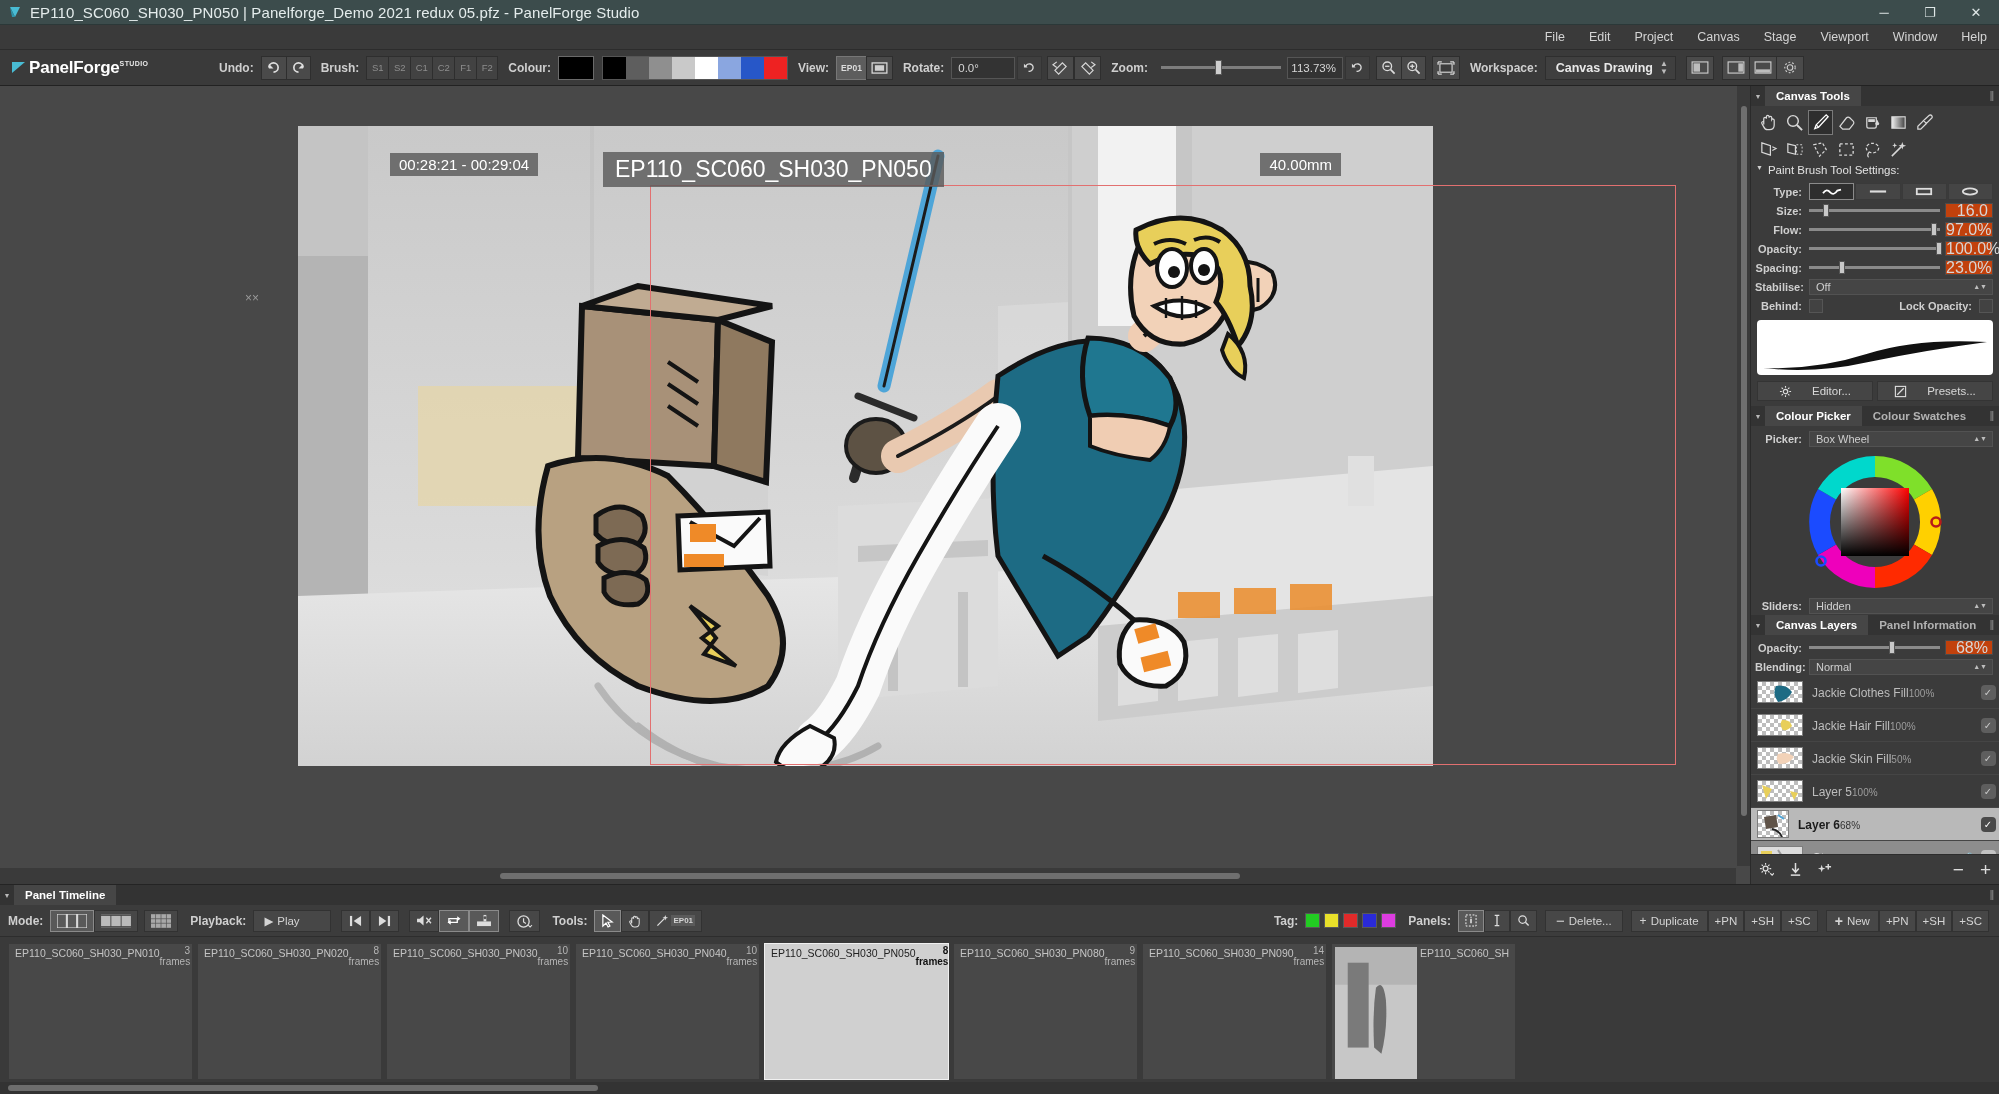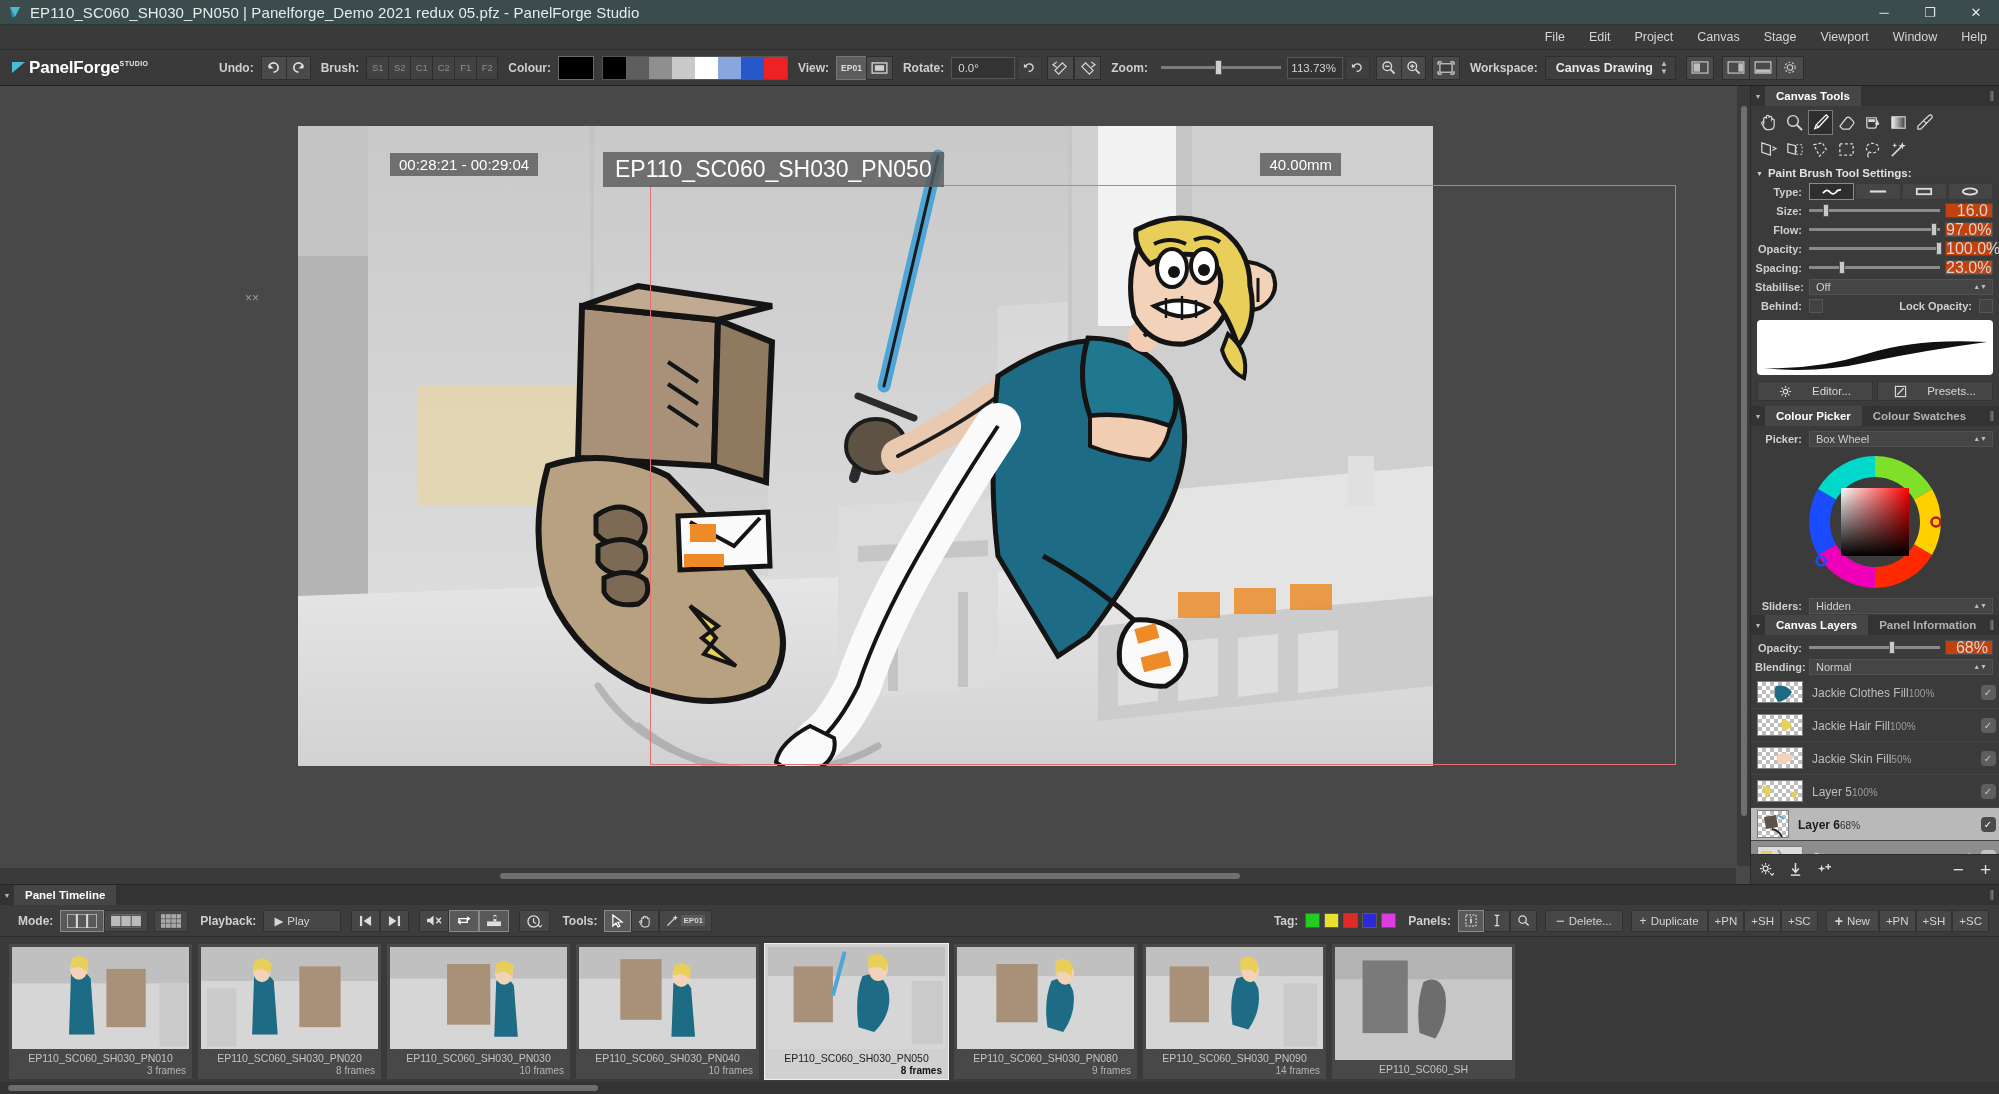--- a/index.html
+++ b/index.html
@@ -73,21 +73,21 @@
   .scroll-v .thumb { position:absolute; top:20px; height:710px; left:4px; width:6px; background:#6f6f6f; border-radius:3px; }
 
   
   .rightpanel { width:249px; flex:none; background:#3b3b3b; border-left:1px solid #2a2a2a;
                 display:flex; flex-direction:column; }
   .pan-tabs { height:20px; background:#333; display:flex; align-items:stretch; position:relative; flex:none; }
   .pan-caret { width:14px; display:flex; align-items:center; justify-content:center; font-size:7px; color:#b9b9b9; }
   .pan-tab { padding:0 11px; display:flex; align-items:center; font-size:11.5px; font-weight:bold; color:#b2b2b2; }
   .pan-tab.on { background:#464646; color:#ffffff; }
   .pan-grip { position:absolute; right:6px; top:4px; font-size:10px; color:#9a9a9a; letter-spacing:-1px; }
-  .sec-head { display:flex; align-items:center; height:18px; padding-left:5px; font-size:11.5px; font-weight:bold; color:#e2e2e2; }
+  .sec-head { display:flex; align-items:flex-start; height:18px; padding-left:5px; font-size:11.5px; font-weight:normal; color:#e2e2e2; }
   .sec-head .ca { font-size:7px; margin-right:5px; color:#cfcfcf; }
   .tools-grid { padding:4px 5px 2px 5px; }
   .trow { display:flex; gap:1px; }
   .tcell { width:25px; height:25px; display:flex; align-items:center; justify-content:center; }
   .tcell.on { background:#2e2e2e; border:1px solid #7a7a7a; }
   .prow { display:flex; align-items:center; height:19px; padding:0 6px 0 4px; }
   .plab { width:54px; text-align:right; font-size:11px; font-weight:bold; color:#cfcfcf; padding-right:7px; flex:none; }
   .ptrack { flex:1; height:3px; background:#8a8a8a; position:relative; }
   .pknob { position:absolute; top:-5px; width:6px; height:13px; background:#c8c8c8; border:1px solid #555; }
   .pval { width:48px; text-align:right; font-size:16px; color:#d6d6d6; background:#c2410c; border:1px solid #4b4b4b; height:15px; line-height:14px; padding-right:4px; margin-left:5px; flex:none; }
@@ -126,21 +126,21 @@
   
   .bottom { height:210px; flex:none; background:#3a3a3a; border-top:1px solid #242424; display:flex; flex-direction:column; }
   .bt-tabs { height:20px; background:#333; display:flex; align-items:stretch; position:relative; }
   .bt-bar { height:32px; display:flex; align-items:center; background:#3c3c3c; border-bottom:1px solid #2d2d2d; padding-left:8px; }
   .bl { font-size:12px; font-weight:bold; color:#cfcfcf; margin:0 7px 0 12px; }
   .bbtn { height:22px; min-width:24px; padding:0 6px; background:#474747; border:1px solid #323232;
           display:flex; align-items:center; justify-content:center; color:#d4d4d4; font-size:11.5px; gap:4px; }
   .bbtn.on { background:#595959; border-color:#8a8a8a; }
   .tagsw { width:15px; height:15px; border:1px solid #585858; }
   .filmstrip { flex:1; display:flex; align-items:stretch; padding:6px 0 0 8px; gap:4px; overflow:hidden; position:relative; }
-  .panel-card { width:185px; flex:none; background:#484848; border:1px solid #3a3a3a; display:flex; flex-direction:column; }
+  .panel-card { width:185px; flex:none; background:#484848; border:1px solid #3a3a3a; display:flex; flex-direction:row; }
   .panel-card.on { background:#d0d0d0; border-color:#f0f0f0; }
   .pc-img { flex:1; margin:3px 3px 0 3px; background:#cfcfcf; overflow:hidden; position:relative; }
   .pc-name { font-size:10.5px; color:#c4c4c4; text-align:center; padding:3px 0 0 0; }
   .pc-frames { font-size:10px; color:#b5b5b5; text-align:right; padding:1px 6px 3px 0; }
   .panel-card.on .pc-name { color:#222; }
   .panel-card.on .pc-frames { color:#111; font-weight:bold; }
   .film-scroll { height:12px; background:#333; position:relative; margin-top:2px; }
   .film-scroll .thumb { position:absolute; left:8px; top:3px; width:590px; height:6px; background:#6d6d6d; border-radius:3px; }
   svg { display:block; }
 </style>
@@ -862,21 +862,21 @@
   </div>
 
   <div class="bottom">
     <div class="bt-tabs">
       <span class="pan-caret">▼</span>
       <span class="pan-tab on">Panel Timeline</span>
       <span class="pan-grip">||</span>
     </div>
 
     <div class="bt-bar">
-      <span class="bl" style="margin-left:10px">Mode:</span>
+      <span class="bl" style="margin-left:0">Mode:</span>
       <div class="seg">
         <div class="bbtn on">
           <svg width="30" height="14" viewBox="0 0 32 15">
               <rect x="0" y="0" width="10" height="15" fill="none" stroke="#ddd" stroke-width="1.2"></rect>
               <rect x="11" y="0" width="10" height="15" fill="none" stroke="#ddd" stroke-width="1.2"></rect>
               <rect x="22" y="0" width="10" height="15" fill="none" stroke="#ddd" stroke-width="1.2"></rect>
             </svg>
         </div>
         <div class="bbtn">
           <svg width="30" height="14" viewBox="0 0 32 15">

